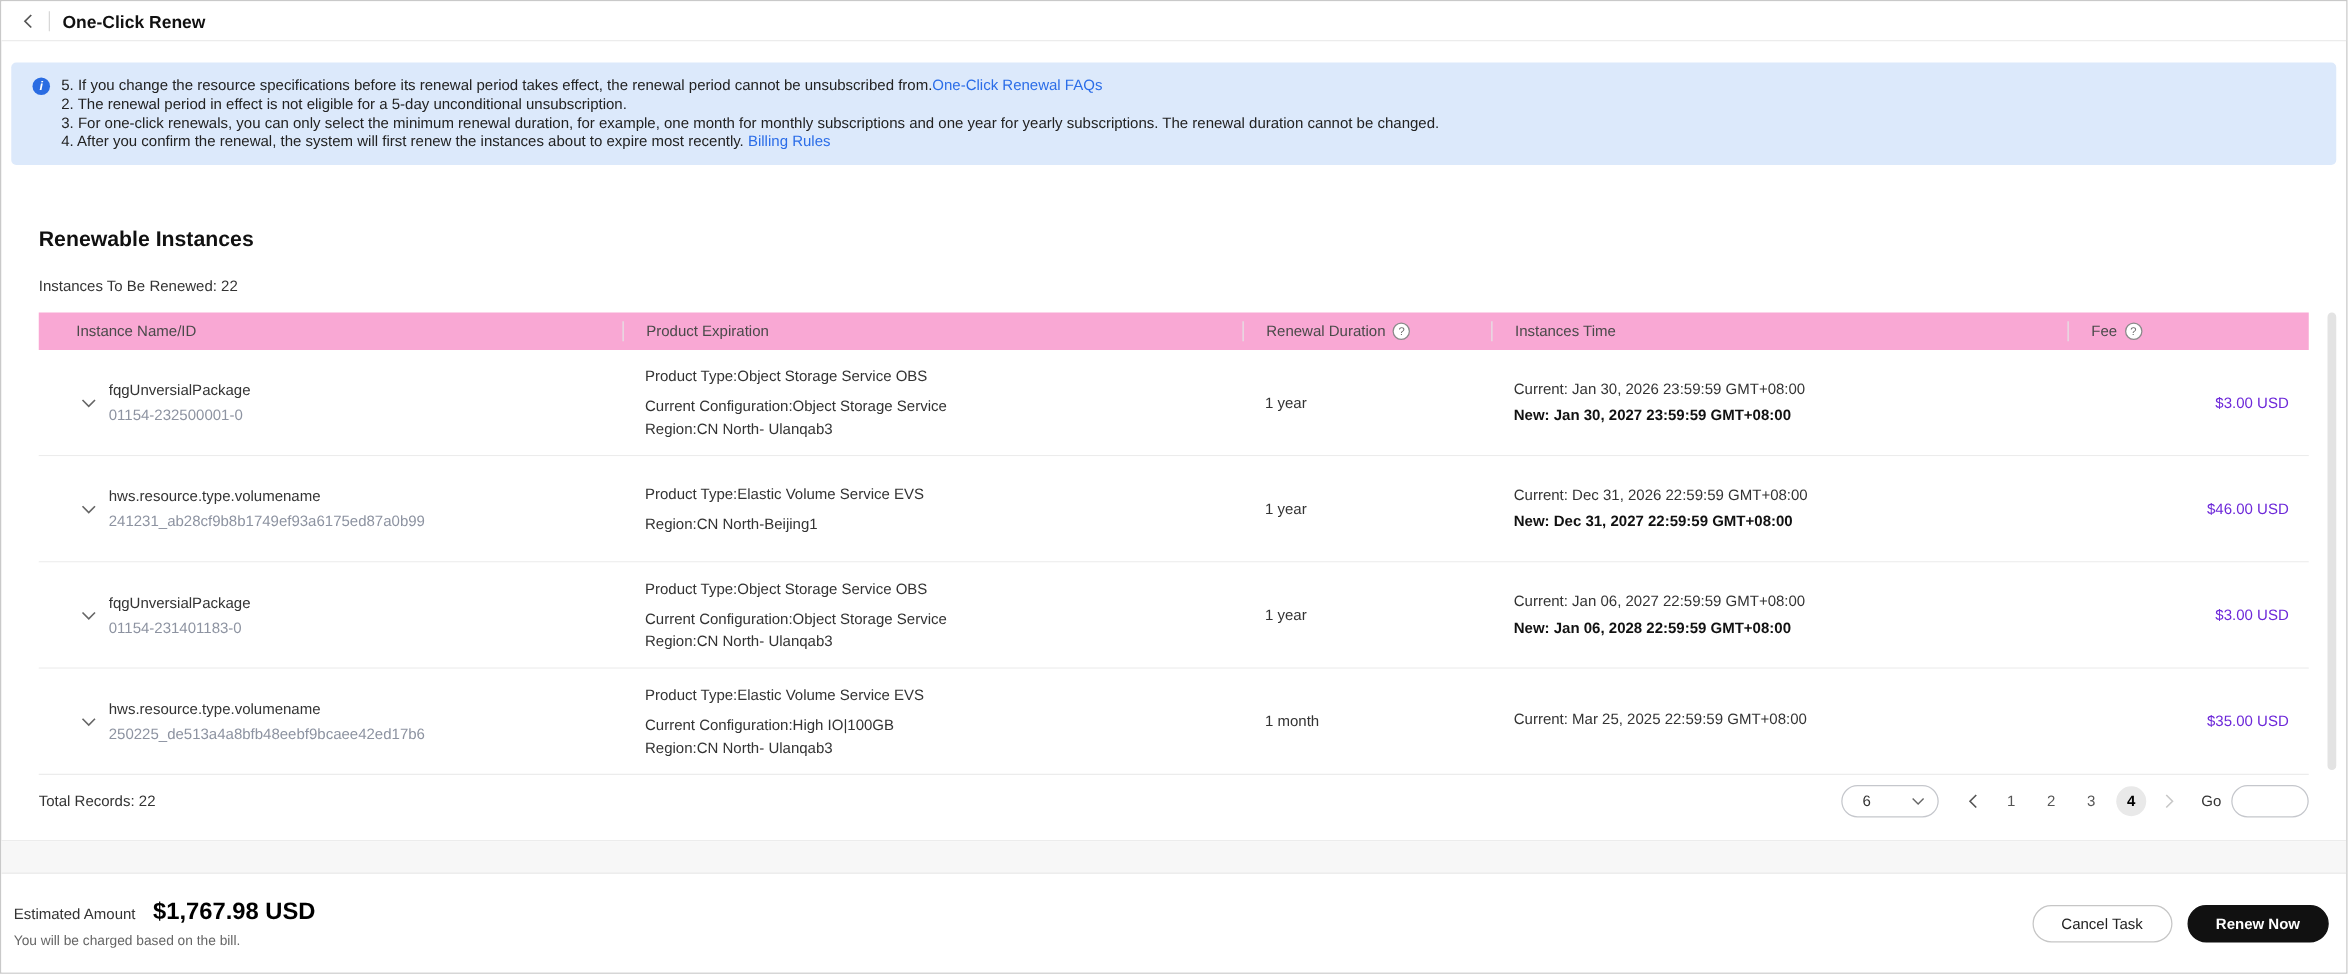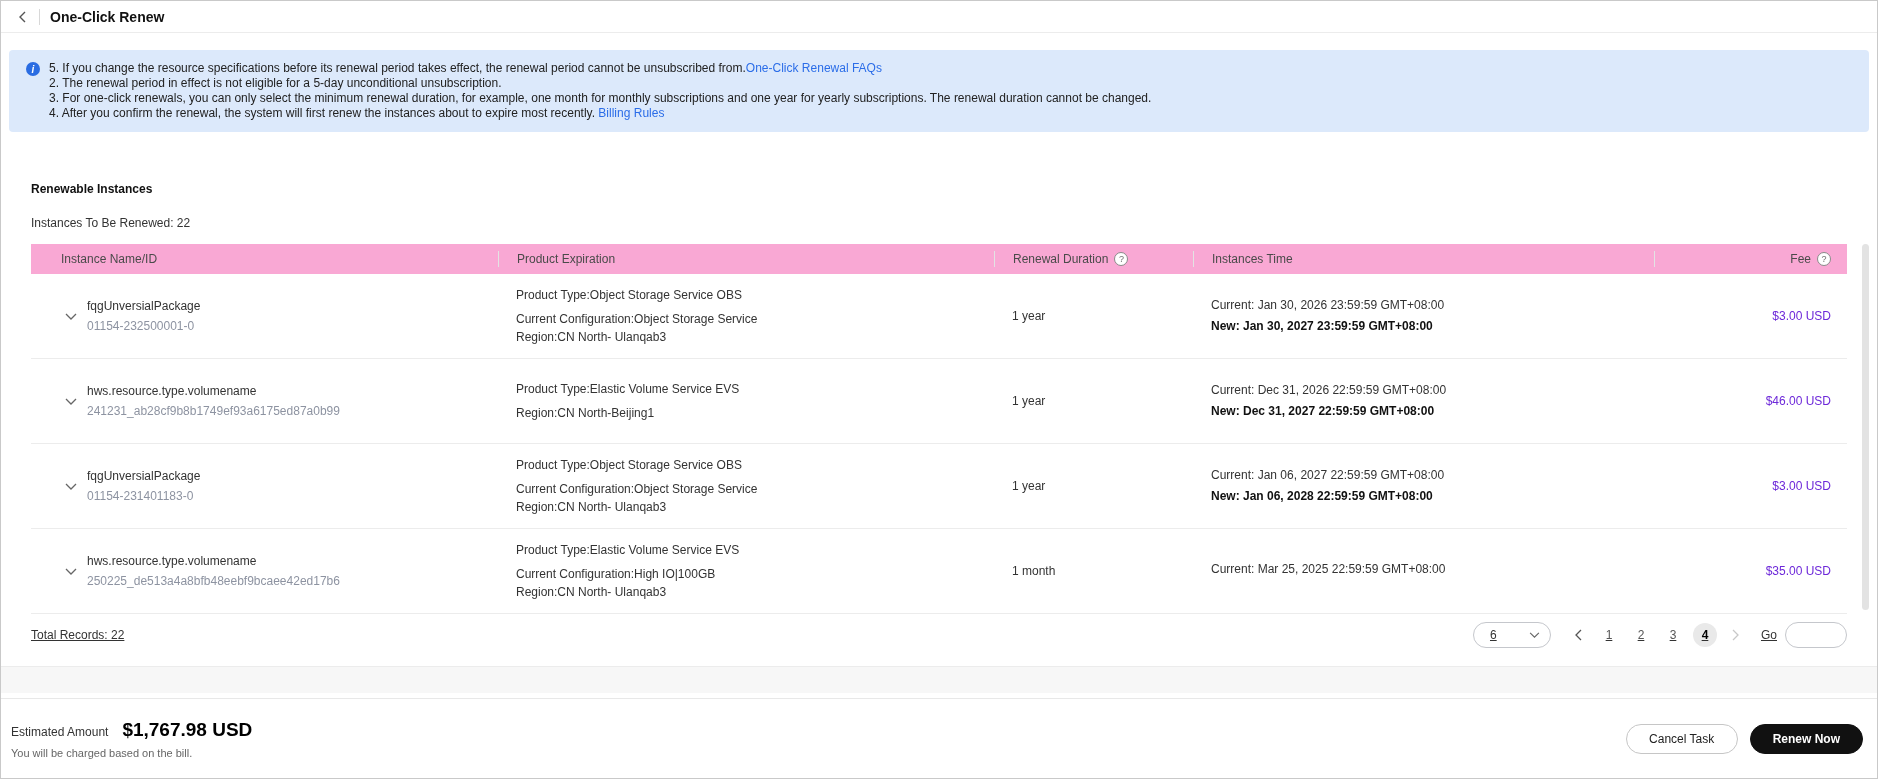--- a/index.html
+++ b/index.html
@@ -26,32 +26,32 @@
   .notice-icon {
     position:absolute; left:17px; top:12px; width:14px; height:14px; border-radius:50%;
     background:#2a6ce2; color:#fff; font-size:10px; font-weight:bold;
     display:flex; align-items:center; justify-content:center; font-style:italic;
   }
   .notice-line { line-height:15px; white-space:pre-wrap; }
   .notice-line + .notice-line { margin-top:0; }
   a.lnk { color:#2b6de8; text-decoration:none; cursor:pointer; }
 
   
-  .section-title { margin:50px 30px 0 30px; font-size:12px; font-weight:bold; color:#111; }
+  .section-title { margin:50px 30px 0 30px; font-size:17px; font-weight:bold; color:#111; }
   .section-sub { margin:20px 30px 0 30px; color:#333; }
 
   
   .table-wrap { margin:14px 30px 0 30px; position:relative; }
   .thead {
     display:grid; grid-template-columns:467px 496px 199px 461px 1fr;
     background:#f9a8d4; height:30px; align-items:center; color:#4a4a4a;
   }
   .th { padding-left:18px; display:flex; align-items:center; gap:6px; border-left:1px solid #e3e3e3; height:16px; }
   .th.first { padding-left:30px; border-left:none; }
-  .th.fee { justify-content:flex-end; padding-right:16px; }
+  .th.fee { padding-right:16px; }
   .help {
     width:14px; height:14px; border-radius:50%; border:1px solid #8a8a8a; color:#6f6f6f;
     font-size:9px; display:inline-flex; align-items:center; justify-content:center; cursor:pointer; background:#fff;
   }
   .trow {
     display:grid; grid-template-columns:467px 496px 199px 461px 1fr;
     min-height:85px; border-bottom:1px solid #ececec; align-items:center; background:#fff;
   }
   .cell { padding-left:18px; line-height:17px; color:#333; }
   .c1 { padding-left:34px; display:flex; align-items:center; gap:10px; }
@@ -65,21 +65,21 @@
   .c4 .new { font-weight:bold; color:#111; }
   .c5 { text-align:right; padding-right:16px; color:#6d28d9; }
 
   .scrollbar-thumb {
     position:absolute; right:-22px; top:0; width:7px; height:366px;
     background:#e3e3e3; border-radius:4px;
   }
 
   
   .pag-row {
-    margin:0 30px; height:42px; display:flex; align-items:center; justify-content:space-between;text-decoration:underline;
+    margin:0 30px; height:42px; display:flex; align-items:center; justify-content:space-between;
   }
   .total-records { color:#333; }
   .pager { display:flex; align-items:center; gap:8px; }
   .size-select {
     width:78px; height:26px; border:1px solid #c5c7cc; border-radius:13px;
     display:flex; align-items:center; justify-content:space-between; padding:0 10px 0 16px;
     cursor:pointer; color:#333; background:#fff; margin-right:8px;
   }
   .arrow { width:22px; height:22px; display:flex; align-items:center; justify-content:center; color:#555; cursor:pointer; }
   .arrow.disabled { color:#c8c8c8; cursor:default; }

